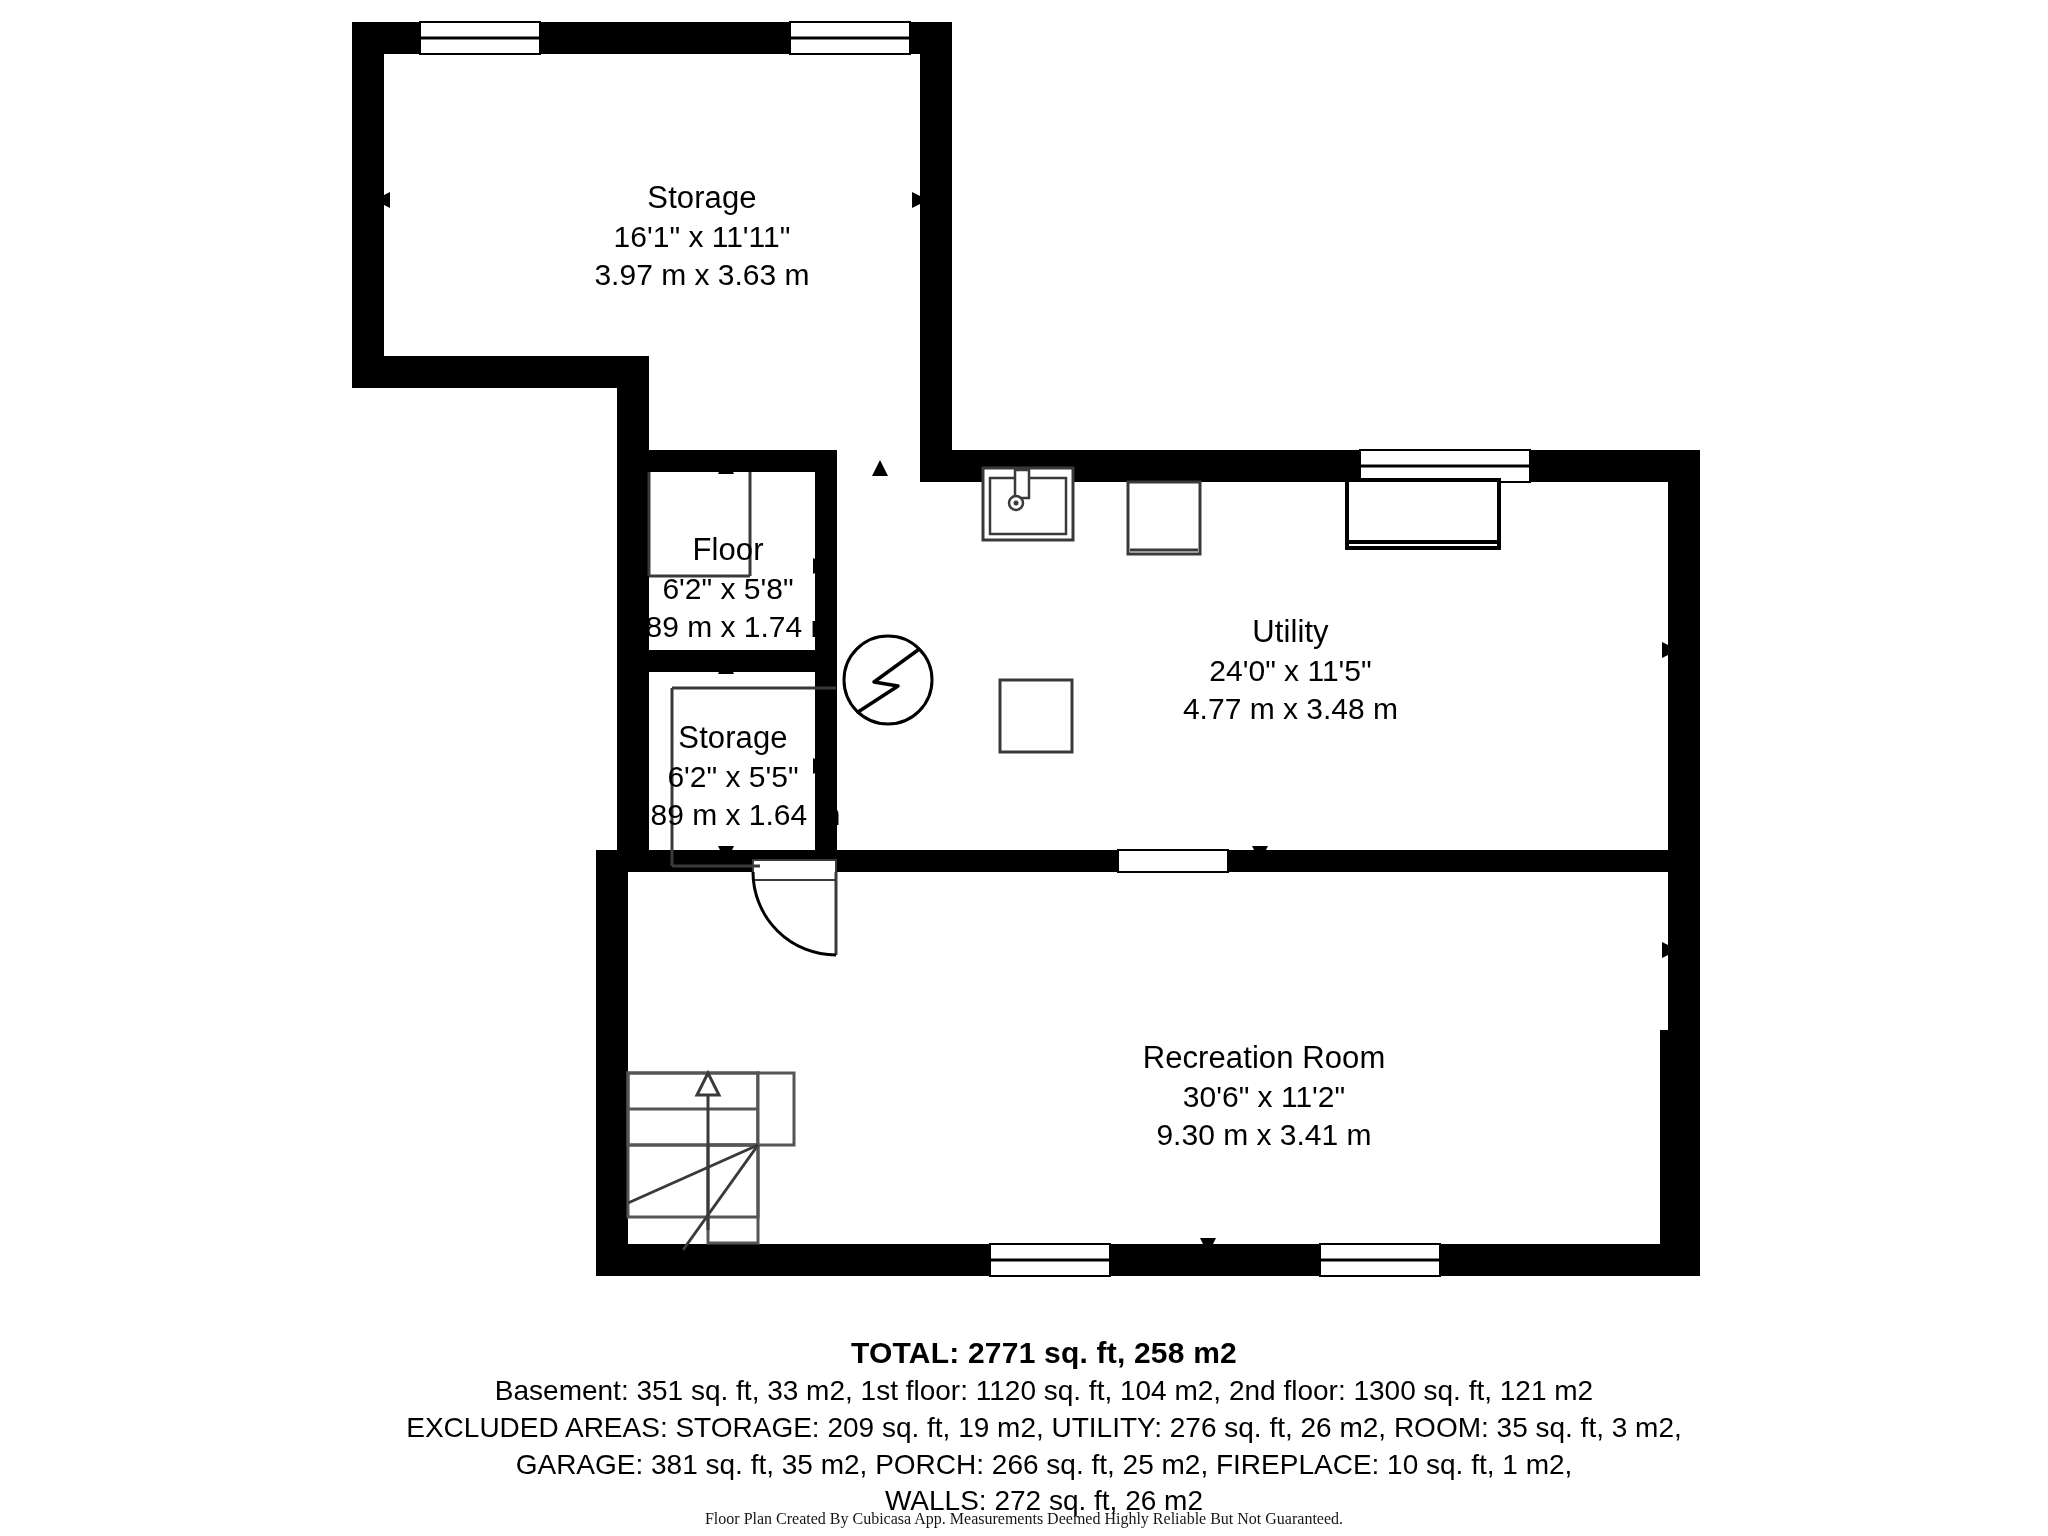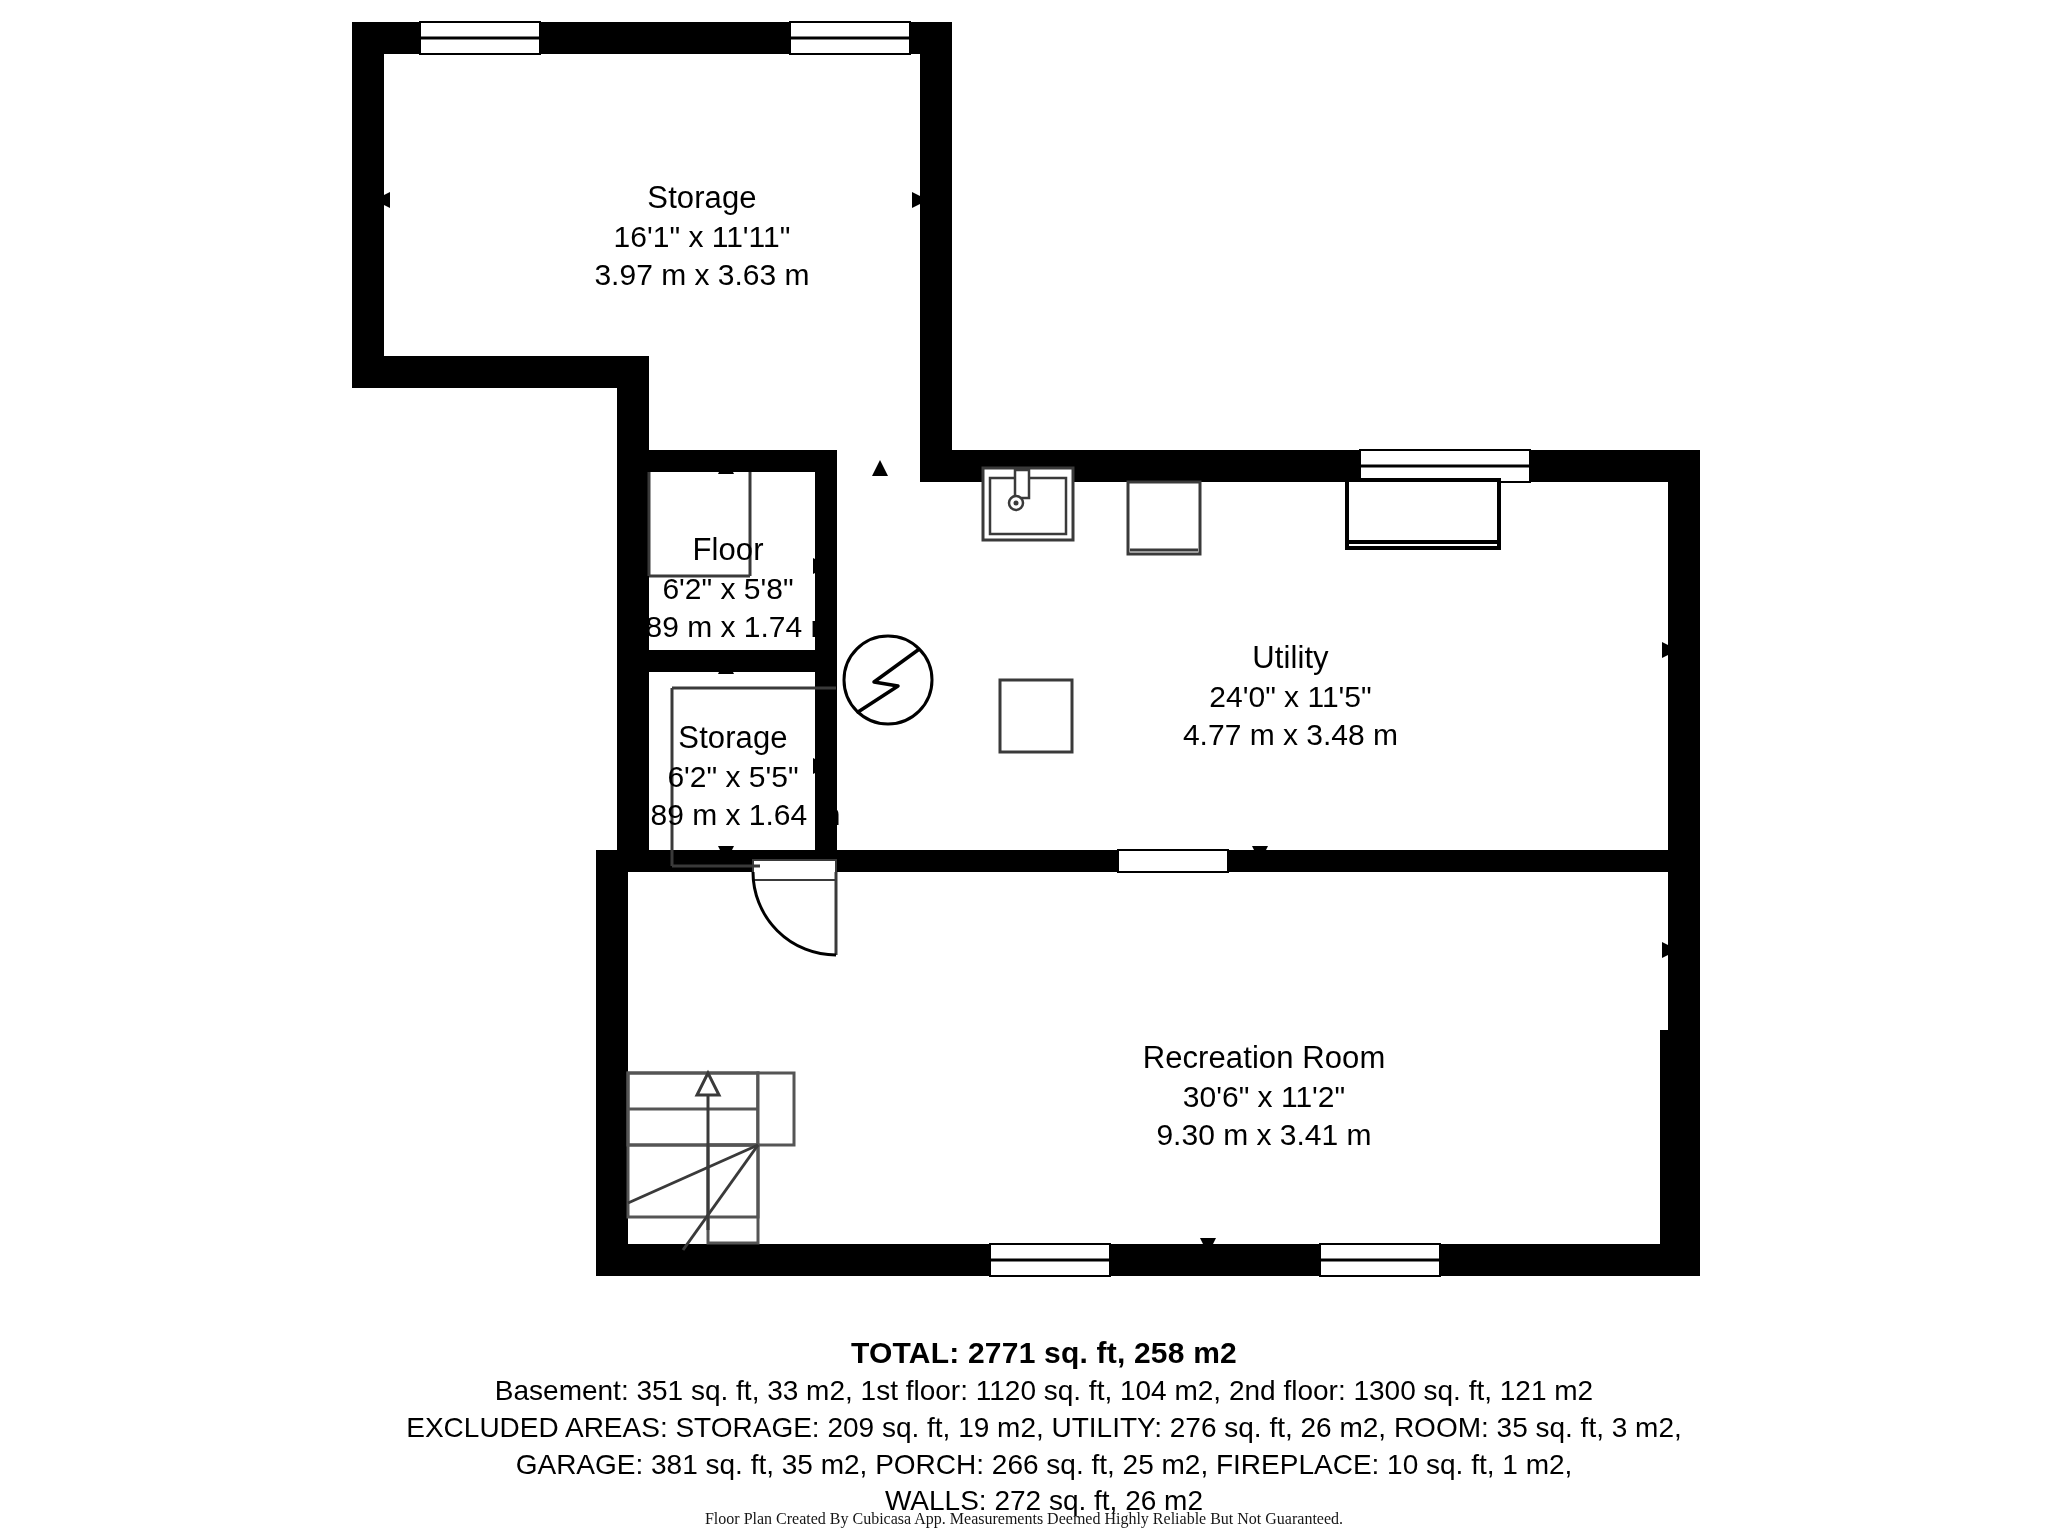--- a/index.html
+++ b/index.html
@@ -245,21 +245,21 @@
     <span class="rl-dim">6'2" x 5'8"</span>
     <span class="rl-dim">1.89 m x 1.74 m</span>
   </div>
 
   <div class="room-label" style="left:583px; top:718px; width:300px;">
     <span class="rl-name">Storage</span>
     <span class="rl-dim">6'2" x 5'5"</span>
     <span class="rl-dim">1.89 m x 1.64 m</span>
   </div>
 
-  <div class="room-label" style="left:1133px; top:638px; width:315px;">
+  <div class="room-label" style="left:1133px; top:612px; width:315px;">
     <span class="rl-name">Utility</span>
     <span class="rl-dim">24'0" x 11'5"</span>
     <span class="rl-dim">4.77 m x 3.48 m</span>
   </div>
 
   <div class="room-label" style="left:1084px; top:1038px; width:360px;">
     <span class="rl-name">Recreation Room</span>
     <span class="rl-dim">30'6" x 11'2"</span>
     <span class="rl-dim">9.30 m x 3.41 m</span>
   </div>

